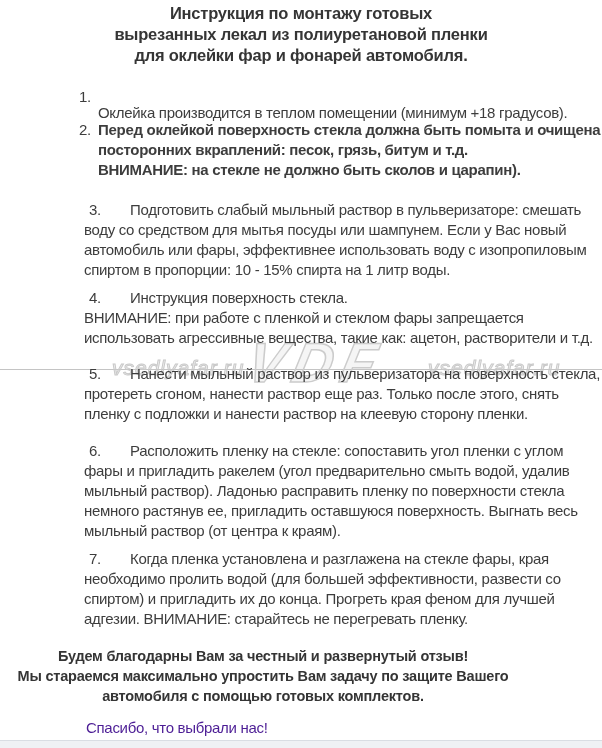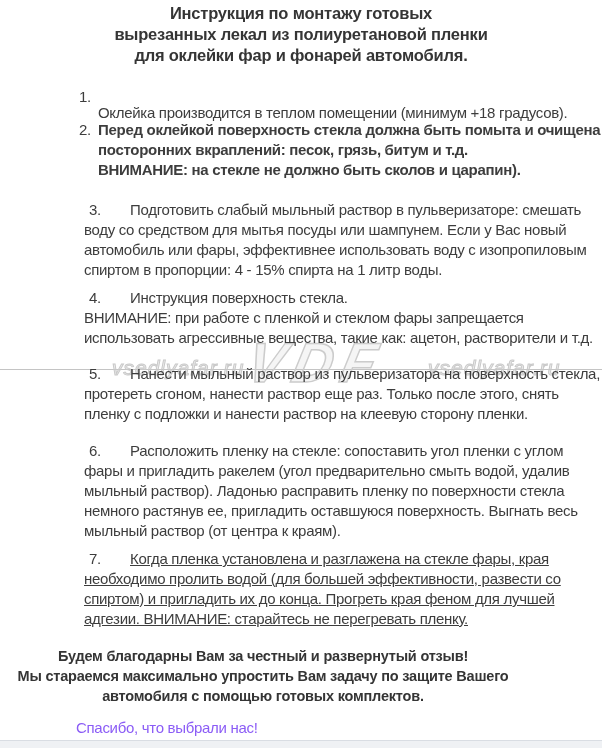--- a/index.html
+++ b/index.html
@@ -32,22 +32,22 @@
   .item-style-b .num{left:5px;}
   .item-style-b .txt{text-indent:46px;}
   .closing{
     position:absolute;top:646px;left:0;width:526px;
     text-align:center;
     font-size:14.5px;font-weight:bold;color:#353535;
     line-height:20px;letter-spacing:-0.2px;
     z-index:3;
   }
   .thanks{
-    position:absolute;top:719px;left:76px;
-    font-size:15px;letter-spacing:-0.3px;color:#8b5cf6;
+    position:absolute;top:719px;left:86px;
+    font-size:15px;letter-spacing:-0.3px;color:#4c1d95;
     z-index:3;
   }
   .wm-line{
     position:absolute;top:369px;left:0;width:602px;height:1px;
     background:#c4c4c4;z-index:1;
   }
   .wm-word{
     position:absolute;top:356px;
     font-size:21px;font-style:italic;font-weight:normal;
     color:rgba(190,190,190,0.28);
@@ -98,21 +98,21 @@
     <span class="txt pre" style="display:block;font-weight:bold;">Перед оклейкой поверхность стекла должна быть помыта и очищена от
 посторонних вкраплений: песок, грязь, битум и т.д.
 ВНИМАНИЕ: на стекле не должно быть сколов и царапин).</span>
   </div>
 
   <div class="item item-style-b" style="top:200px;">
     <span class="num">3.</span>
     <span class="txt pre" style="display:block;">Подготовить слабый мыльный раствор в пульверизаторе: смешать
 воду со средством для мытья посуды или шампунем. Если у Вас новый
 автомобиль или фары, эффективнее использовать воду с изопропиловым
-спиртом в пропорции: 4 - 15% спирта на 1 литр воды.</span>
+спиртом в пропорции: 10 - 15% спирта на 1 литр воды.</span>
   </div>
 
   <div class="item item-style-b" style="top:288px;">
     <span class="num">4.</span>
     <span class="txt pre" style="display:block;">Инструкция поверхность стекла.
 ВНИМАНИЕ: при работе с пленкой и стеклом фары запрещается
 использовать агрессивные вещества, такие как: ацетон, растворители и т.д.</span>
   </div>
 
   <div class="item item-style-b" style="top:364px;">
@@ -126,21 +126,21 @@
     <span class="num">6.</span>
     <span class="txt pre" style="display:block;">Расположить пленку на стекле: сопоставить угол пленки с углом
 фары и пригладить ракелем (угол предварительно смыть водой, удалив
 мыльный раствор). Ладонью расправить пленку по поверхности стекла
 немного растянув ее, пригладить оставшуюся поверхность. Выгнать весь
 мыльный раствор (от центра к краям).</span>
   </div>
 
   <div class="item item-style-b" style="top:549px;">
     <span class="num">7.</span>
-    <span class="txt pre" style="display:block;text-decoration:underline;">Когда пленка установлена и разглажена на стекле фары, края
+    <span class="txt pre" style="display:block;">Когда пленка установлена и разглажена на стекле фары, края
 необходимо пролить водой (для большей эффективности, развести со
 спиртом) и пригладить их до конца. Прогреть края феном для лучшей
 адгезии. ВНИМАНИЕ: старайтесь не перегревать пленку.</span>
   </div>
 
   <div class="closing pre">Будем благодарны Вам за честный и развернутый отзыв!
 Мы стараемся максимально упростить Вам задачу по защите Вашего
 автомобиля с помощью готовых комплектов.</div>
 
   <div class="thanks">Спасибо, что выбрали нас!</div>

